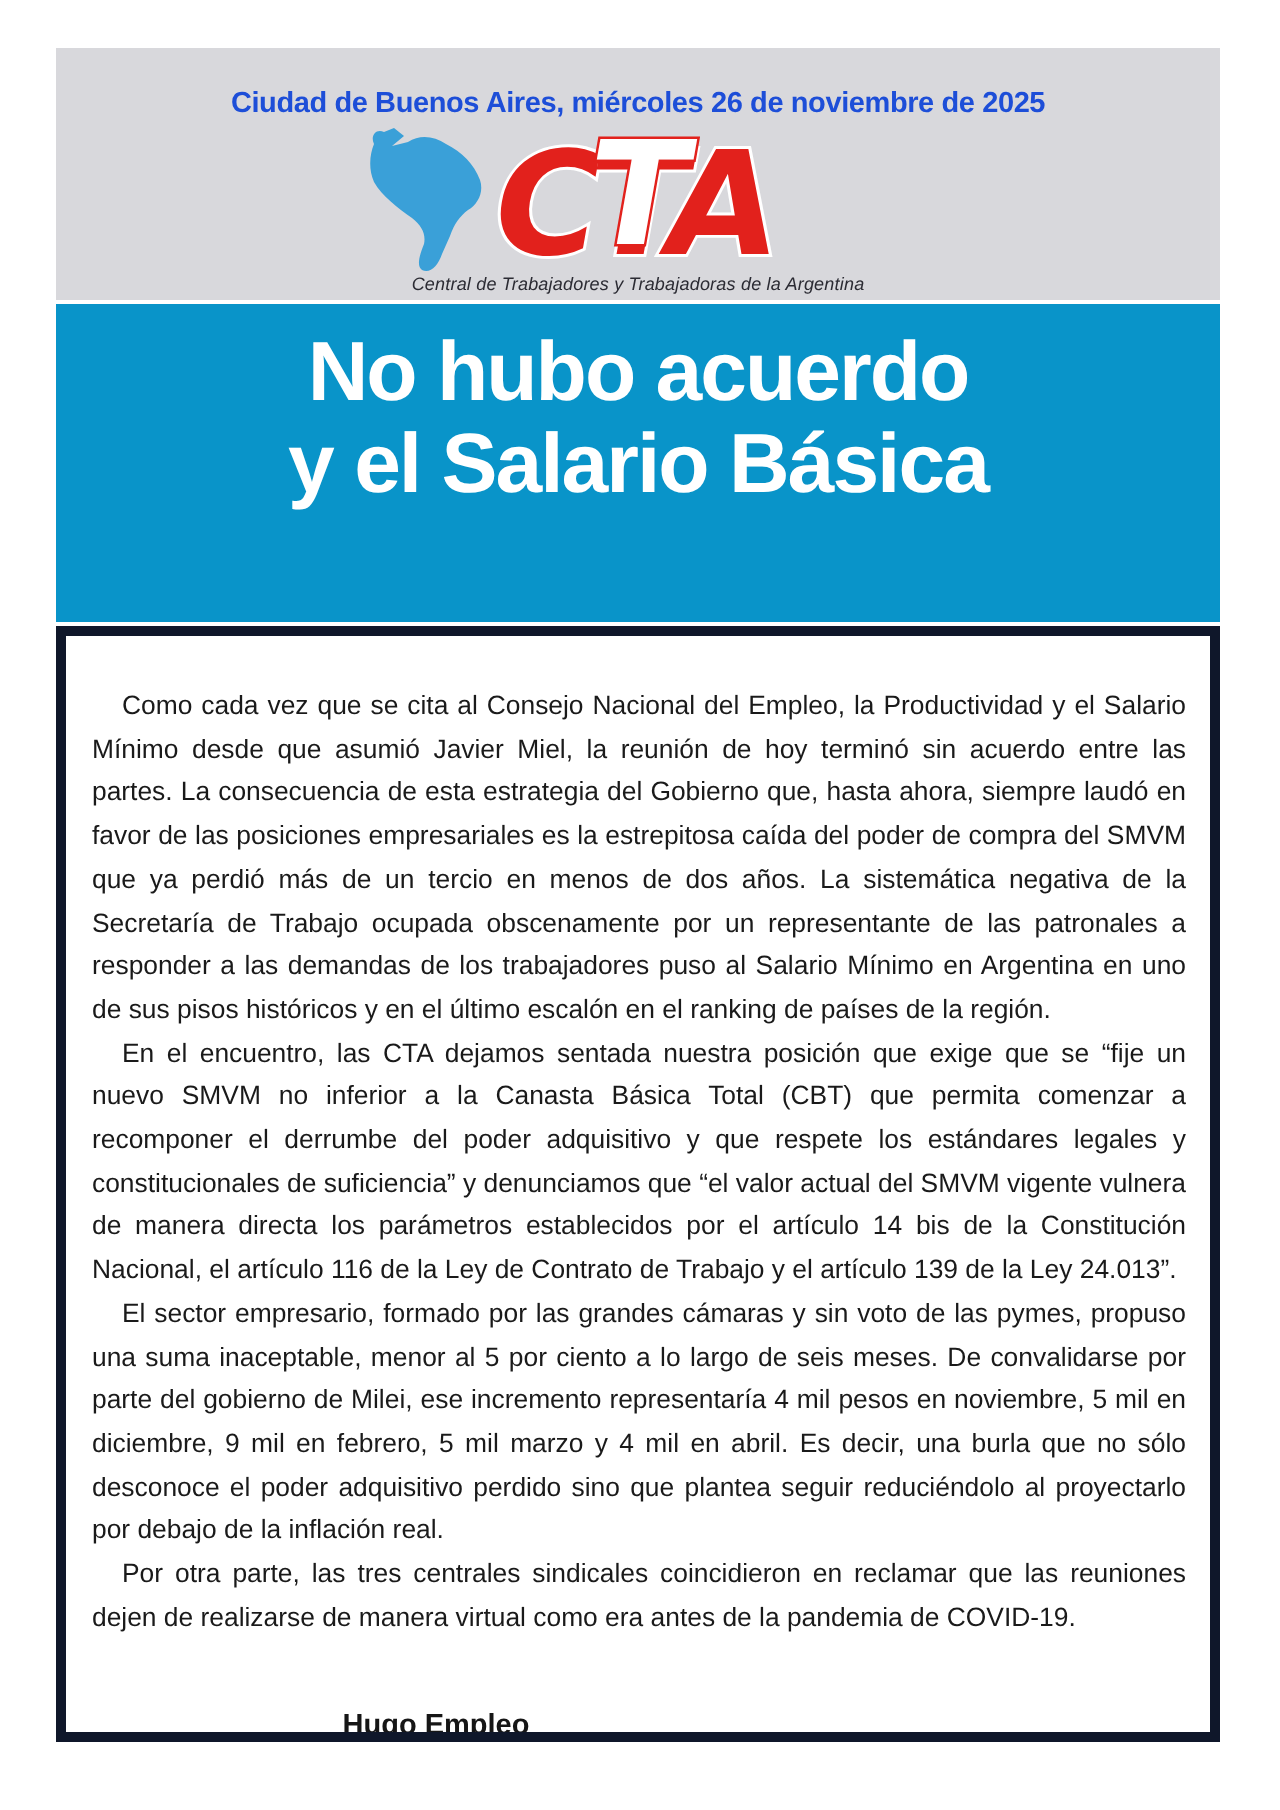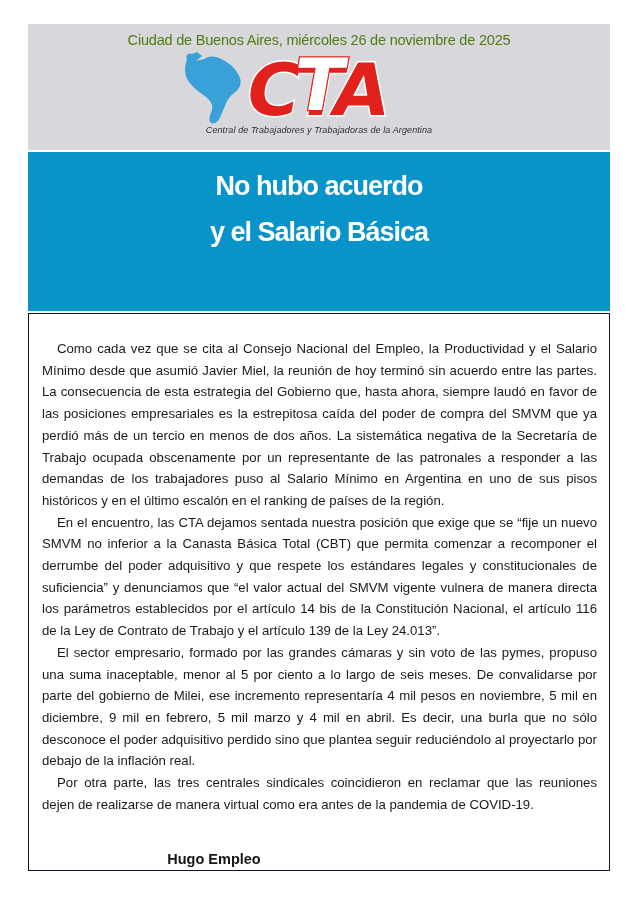--- a/index.html
+++ b/index.html
@@ -20,23 +20,24 @@
 
   
   .masthead {
     background: #d8d8dc;
     height: 126px;
     padding-top: 8px;
     text-align: center;
   }
   .dateline {
     font-size: 14.5px;
-    font-weight: normal;
+    font-weight: bold;
     letter-spacing: -0.2px;
-    color: #4d7c0f;
+    color: #1d4ed8;
+    margin-top: 12px;
   }
   .logo-wrap {
     margin-top: 3px;
     height: 74px;
     display: flex;
     justify-content: center;
     align-items: center;
   }
   .logo-tagline {
     font-size: 9px;
@@ -50,30 +51,30 @@
   .banner {
     margin-top: 2px;
     background: #0994c9;
     height: 159px;
     text-align: center;
     padding-top: 11px;
   }
   .banner .line {
     color: #ffffff;
     font-weight: bold;
-    font-size: 27px;
+    font-size: 42px;
     line-height: 46px;
     letter-spacing: -1px;
   }
 
   
   .body-box {
     margin-top: 2px;
     background: #ffffff;
-    border: 1px solid #0f172a;
+    border: 5px solid #0f172a;
     height: 558px;
     padding: 24px 12px 0 13px;
     overflow: hidden;
   }
   .body-box p {
     font-size: 13.2px;
     line-height: 21.7px;
     text-align: justify;
     text-indent: 15px;
     color: #1a1a1a;

